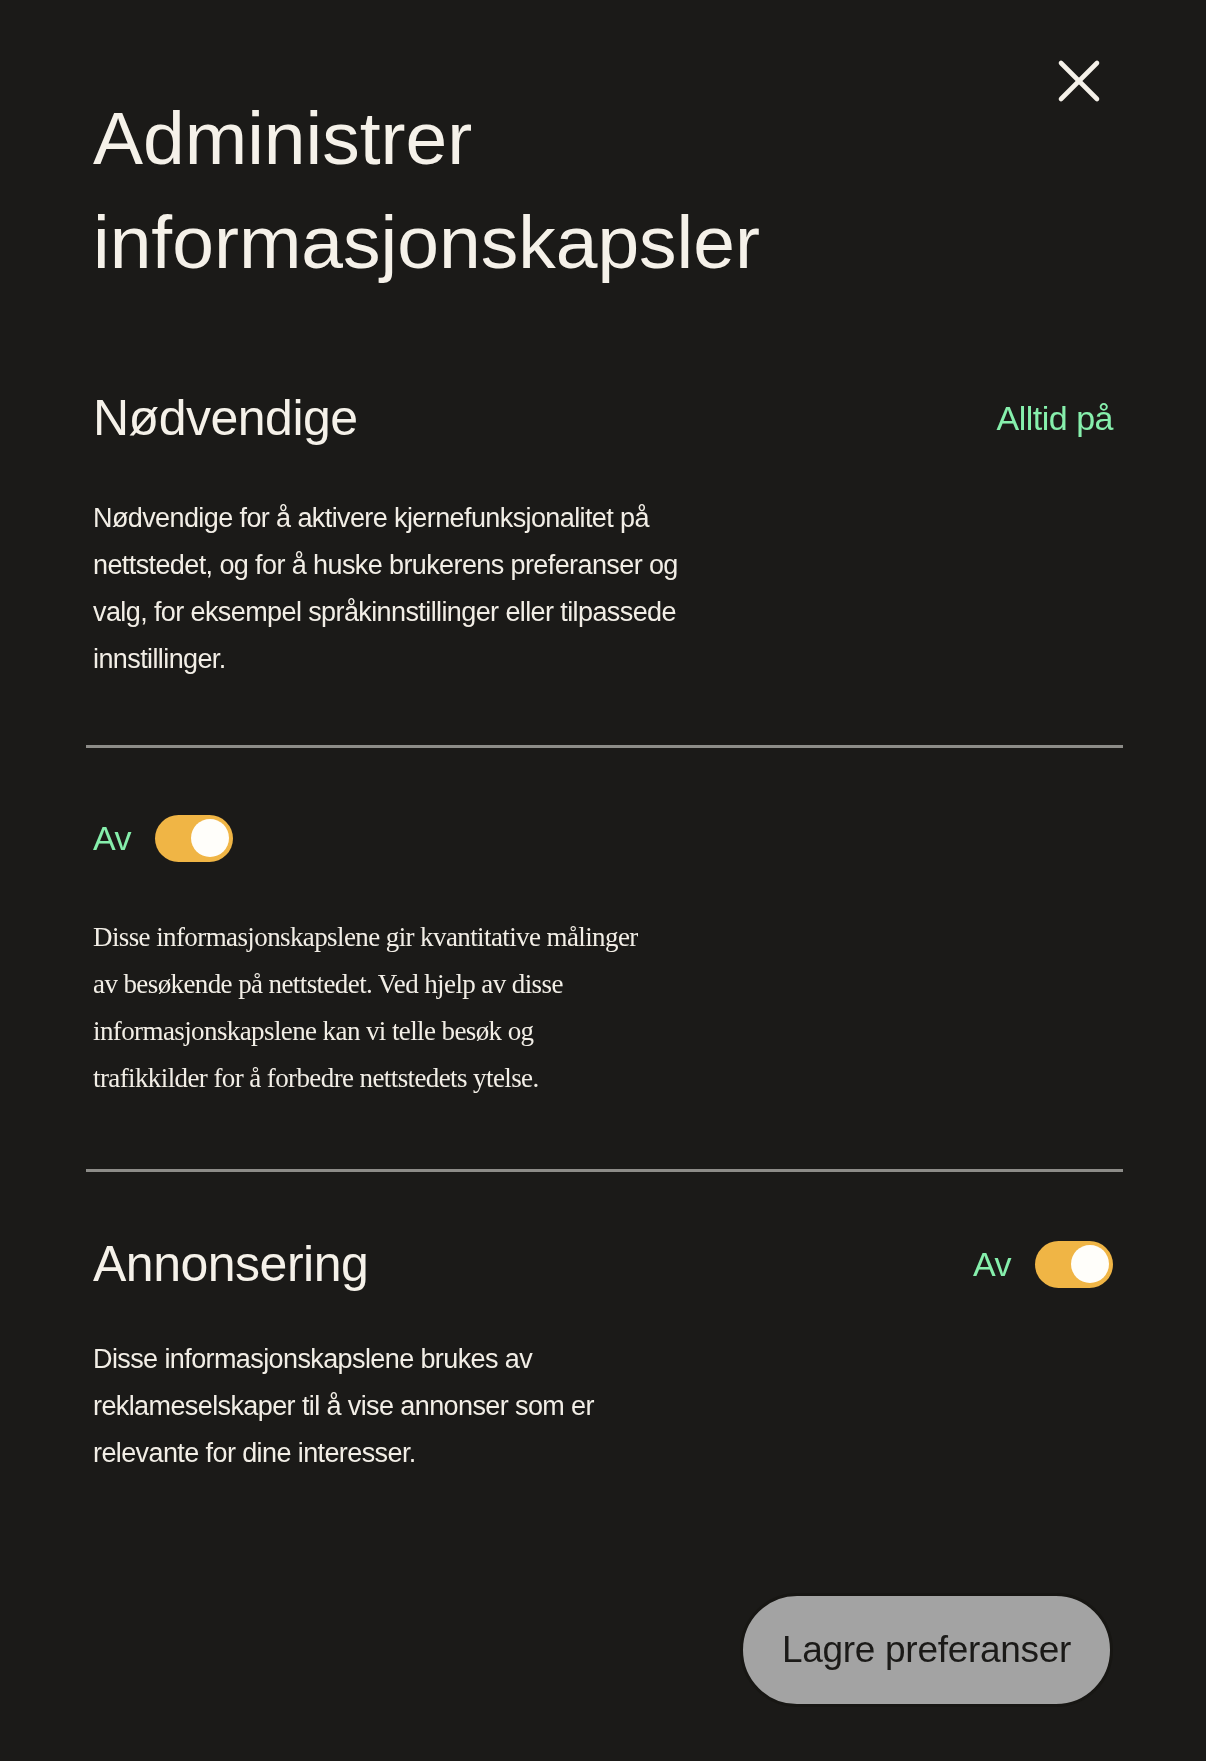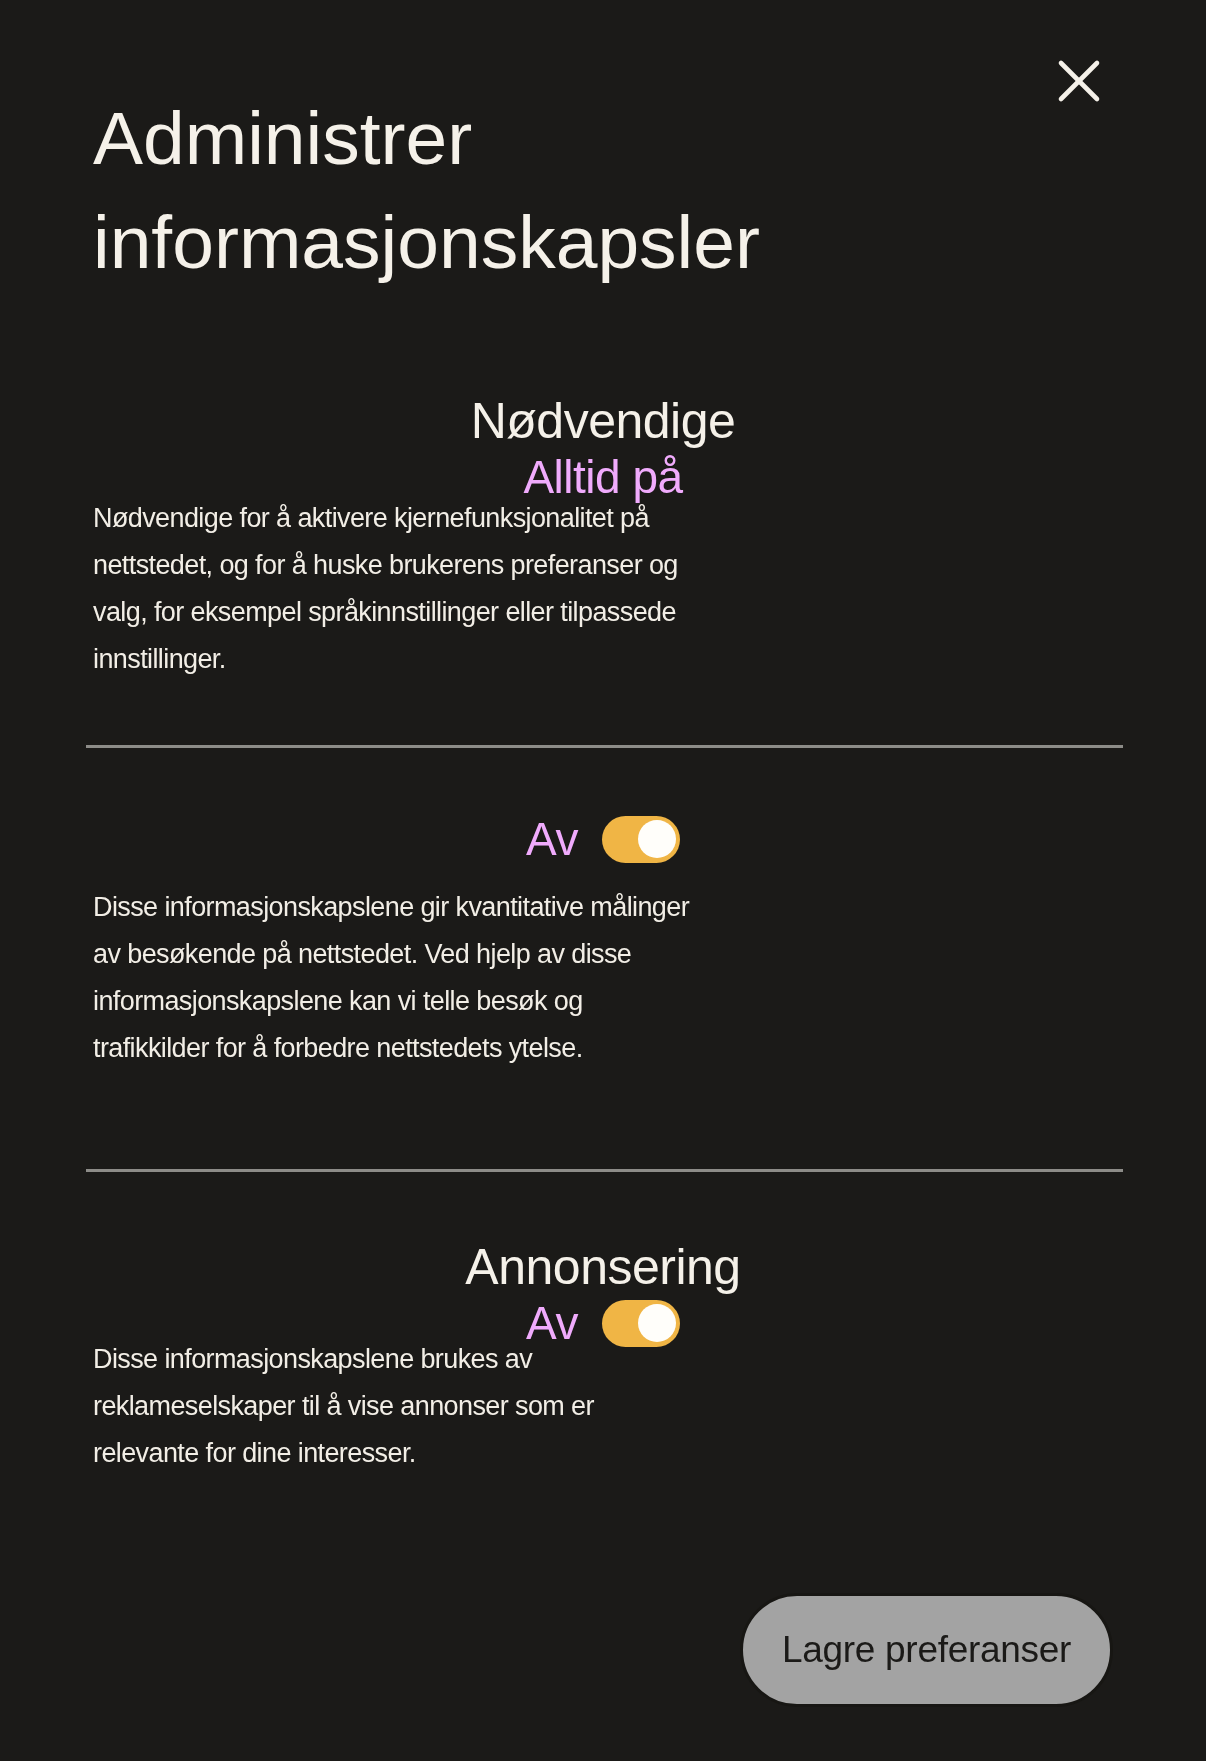--- a/index.html
+++ b/index.html
@@ -44,42 +44,41 @@
   }
 
   .section-row {
     position: absolute;
     left: 93px;
     right: 93px;
     height: 52px;
     display: flex;
     justify-content: space-between;
     align-items: center;
-    flex-direction: column;
   }
   .row-1 { top: 392px; }
   .row-2 { top: 812px; }
   .row-3 { top: 1238px; }
 
   .section-heading {
     font-size: 50px;
     font-weight: 400;
     letter-spacing: -0.5px;
     color: #f5f1e9;
   }
 
   .section-control {
     display: flex;
     align-items: center;
     gap: 24px;
   }
   .control-label {
-    font-size: 46px;
+    font-size: 34px;
     letter-spacing: -0.5px;
-    color: #f0abfc;
+    color: #86efac;
   }
 
   .toggle {
     position: relative;
     width: 78px;
     height: 47px;
     border-radius: 24px;
     background: #f0b545;
     border: none;
     cursor: pointer;
@@ -99,21 +98,21 @@
     left: 93px;
     width: 940px;
     font-size: 27px;
     line-height: 47px;
     font-weight: 400;
     letter-spacing: -0.6px;
     color: #f2eee6;
     white-space: pre-line;
   }
   .desc-1 { top: 495px; }
-  .desc-2 { top: 884px; }
+  .desc-2 { top: 914px; font-family: Liberation Serif, serif; }
   .desc-3 { top: 1336px; }
 
   .divider {
     position: absolute;
     left: 86px;
     width: 1037px;
     height: 3px;
     background: #8d8c88;
     border: none;
   }

